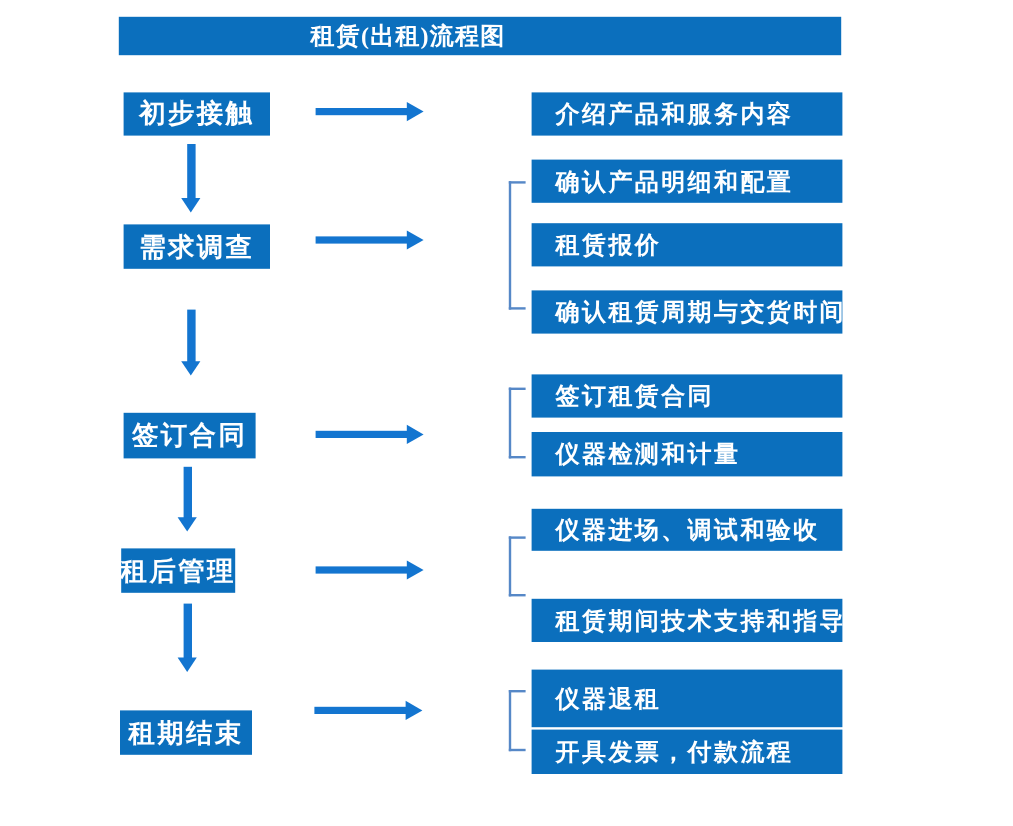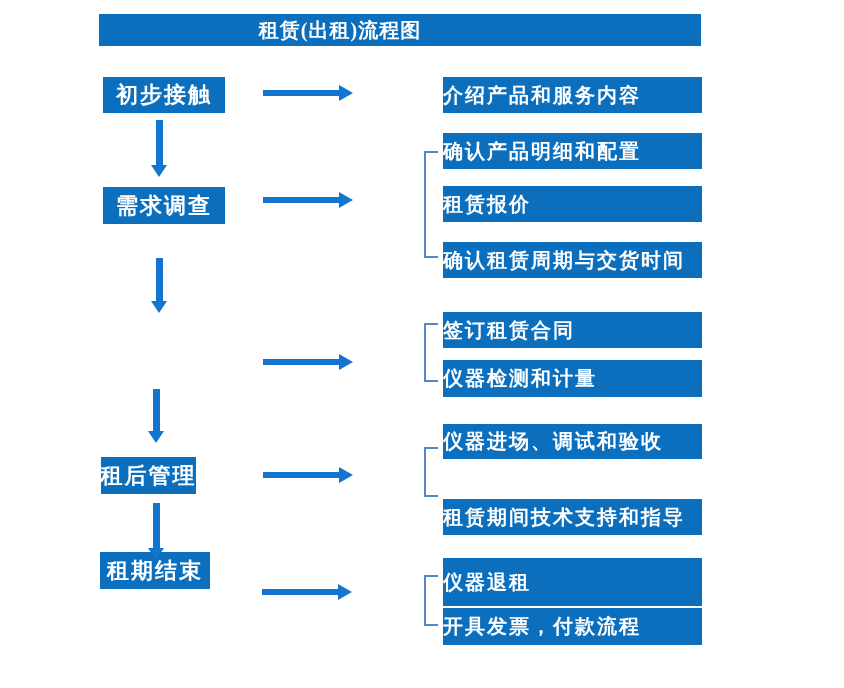--- a/index.html
+++ b/index.html
@@ -39,21 +39,21 @@
     display:flex;align-items:center;
     white-space:nowrap;
     font-family:Liberation Serif, serif;
   }
   .left-box{
     justify-content:center;
     font-size:22px;letter-spacing:2px;
   }
   .right-box{
     left:443px;width:259px;height:36px;
-    padding-left:0;
+    padding-left:20px;
     font-size:20px;letter-spacing:2px;
   }
 
   
   .h-arrow{position:absolute;width:90px;height:16px;}
   .h-arrow::before{
     content:"";position:absolute;left:0;right:13px;top:5px;height:6px;
     background:var(--arrow-blue,#1375D0);
   }
   .h-arrow::after{
@@ -88,22 +88,23 @@
 <body>
 
 <div class="canvas">
 
   <div class="title-bar">
     <span>租赁(出租)流程图</span>
   </div>
 
   <div class="box left-box" style="left:103px;top:77px;width:122px;height:36px">初步接触</div>
   <div class="box left-box" style="left:103px;top:187px;width:122px;height:37px">需求调查</div>
+  <div class="box left-box" style="left:103px;top:344px;width:110px;height:38px">签订合同</div>
   <div class="box left-box" style="left:101px;top:457px;width:95px;height:37px">租后管理</div>
-  <div class="box left-box" style="left:100px;top:552px;width:110px;height:37px">租期结束</div>
+  <div class="box left-box" style="left:100px;top:592px;width:110px;height:37px">租期结束</div>
 
   <div class="v-arrow" style="left:151px;top:120px;height:57px"></div>
   <div class="v-arrow" style="left:151px;top:258px;height:55px"></div>
   <div class="v-arrow" style="left:148px;top:389px;height:54px"></div>
   <div class="v-arrow" style="left:148px;top:503px;height:57px"></div>
 
   <div class="h-arrow" style="left:263px;top:85px"></div>
   <div class="h-arrow" style="left:263px;top:192px"></div>
   <div class="h-arrow" style="left:263px;top:354px"></div>
   <div class="h-arrow" style="left:263px;top:467px"></div>

